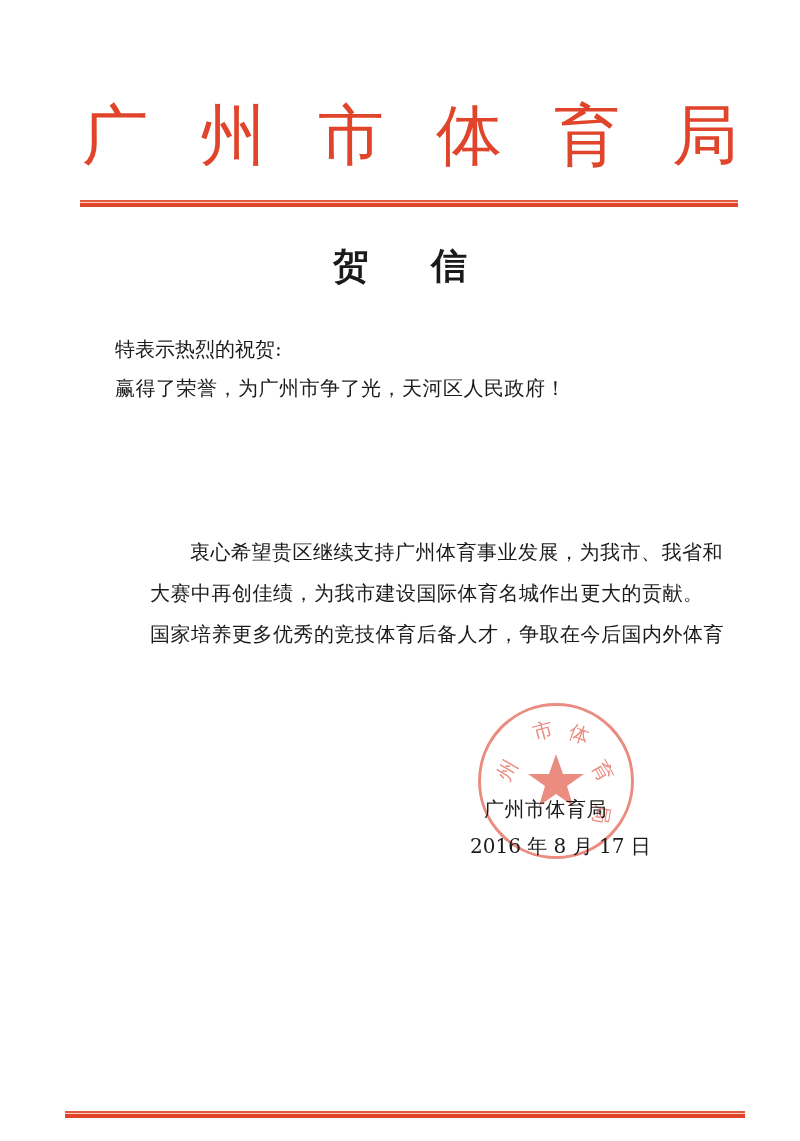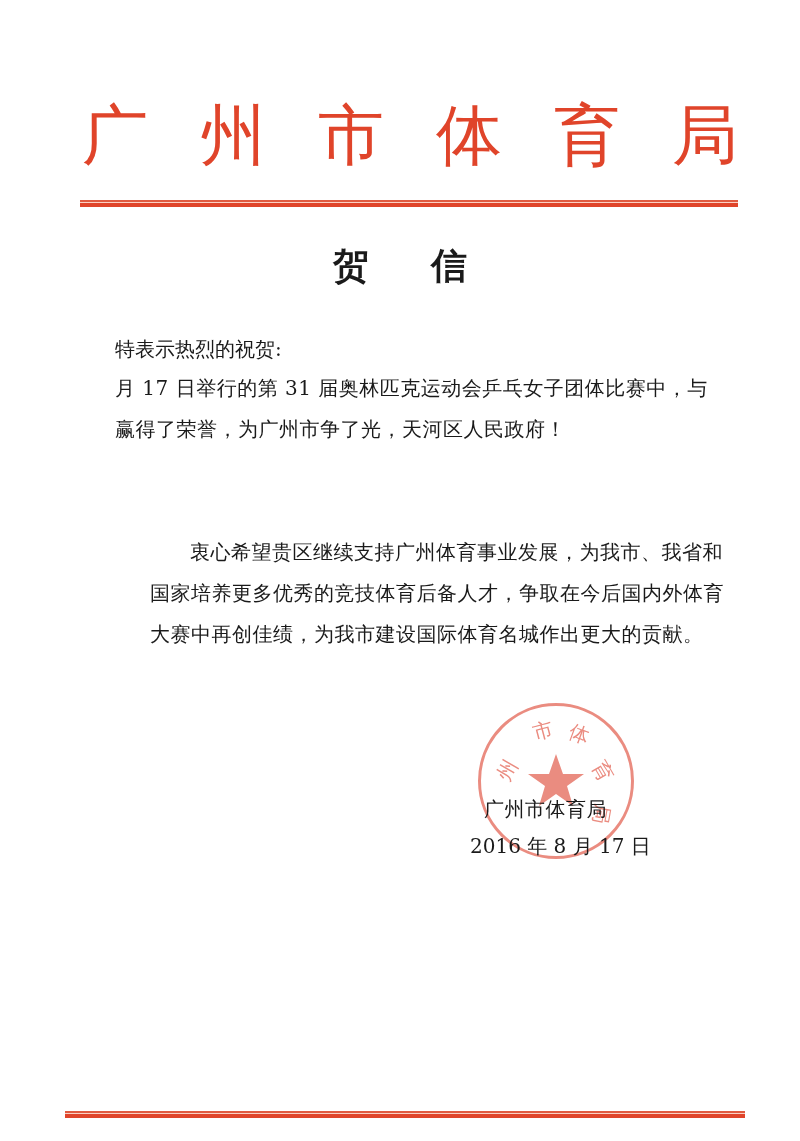--- a/index.html
+++ b/index.html
@@ -72,28 +72,27 @@
 <div class="rule-top"></div>
 
 <div class="title">
   <span>贺</span>
   <span>信</span>
 </div>
 
 <div class="salutation">特表示热烈的祝贺:</div>
 
 <div class="para p1">
-  <span class="line">月 17 日举行的第 31 届奥林匹克运动会乒乓女子团体比赛中，与</span>
   <span class="line">赢得了荣誉，为广州市争了光，天河区人民政府！</span>
 </div>
 
 <div class="para p2">
   <span class="line indent">衷心希望贵区继续支持广州体育事业发展，为我市、我省和</span>
+  <span class="line">大赛中再创佳绩，为我市建设国际体育名城作出更大的贡献。</span>
   <span class="line">国家培养更多优秀的竞技体育后备人才，争取在今后国内外体育</span>
-  <span class="line">大赛中再创佳绩，为我市建设国际体育名城作出更大的贡献。</span>
 </div>
 
 <div class="seal">
   <svg width="150" height="150" viewBox="0 0 150 150">
     <polygon points="75,48 82,68 103,68 86,80 92,100 75,88 58,100 64,80 47,68 68,68" fill="#e7786b"></polygon>
     <text x="18" y="70" font-size="20" fill="#e7786b" font-family="DejaVu Serif, serif" transform="rotate(-60 28 65)">州</text>
     <text x="52" y="32" font-size="20" fill="#e7786b" font-family="DejaVu Serif, serif" transform="rotate(-15 60 25)">市</text>
     <text x="88" y="34" font-size="20" fill="#e7786b" font-family="DejaVu Serif, serif" transform="rotate(20 96 28)">体</text>
     <text x="112" y="70" font-size="20" fill="#e7786b" font-family="DejaVu Serif, serif" transform="rotate(60 120 64)">育</text>
     <text x="112" y="112" font-size="20" fill="#e7786b" font-family="DejaVu Serif, serif" transform="rotate(100 120 106)">局</text>

